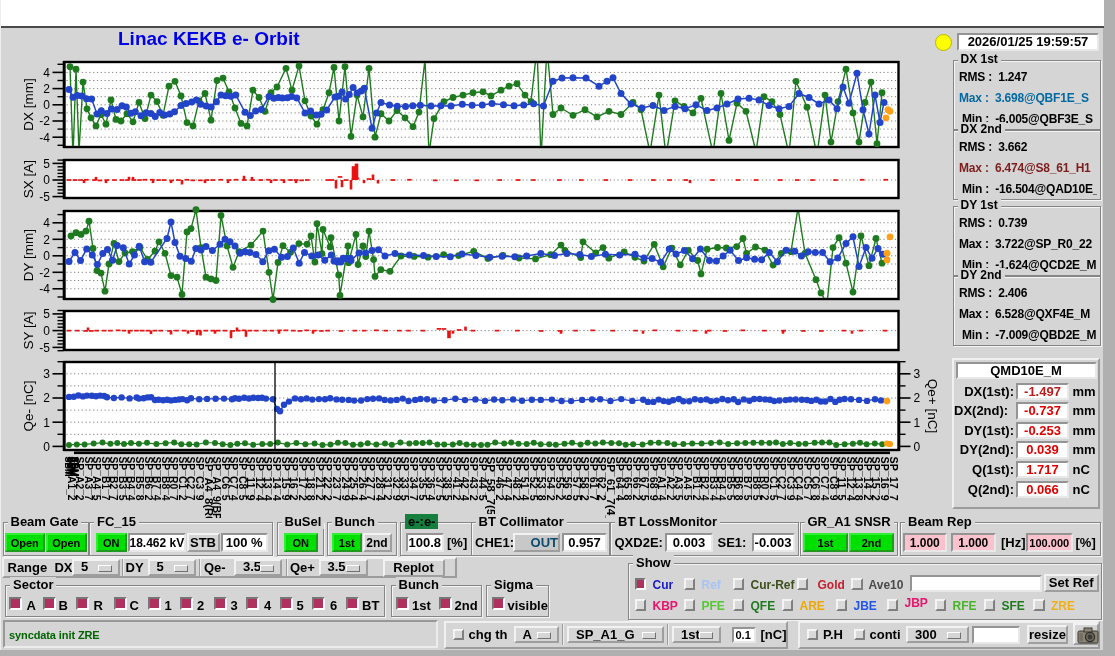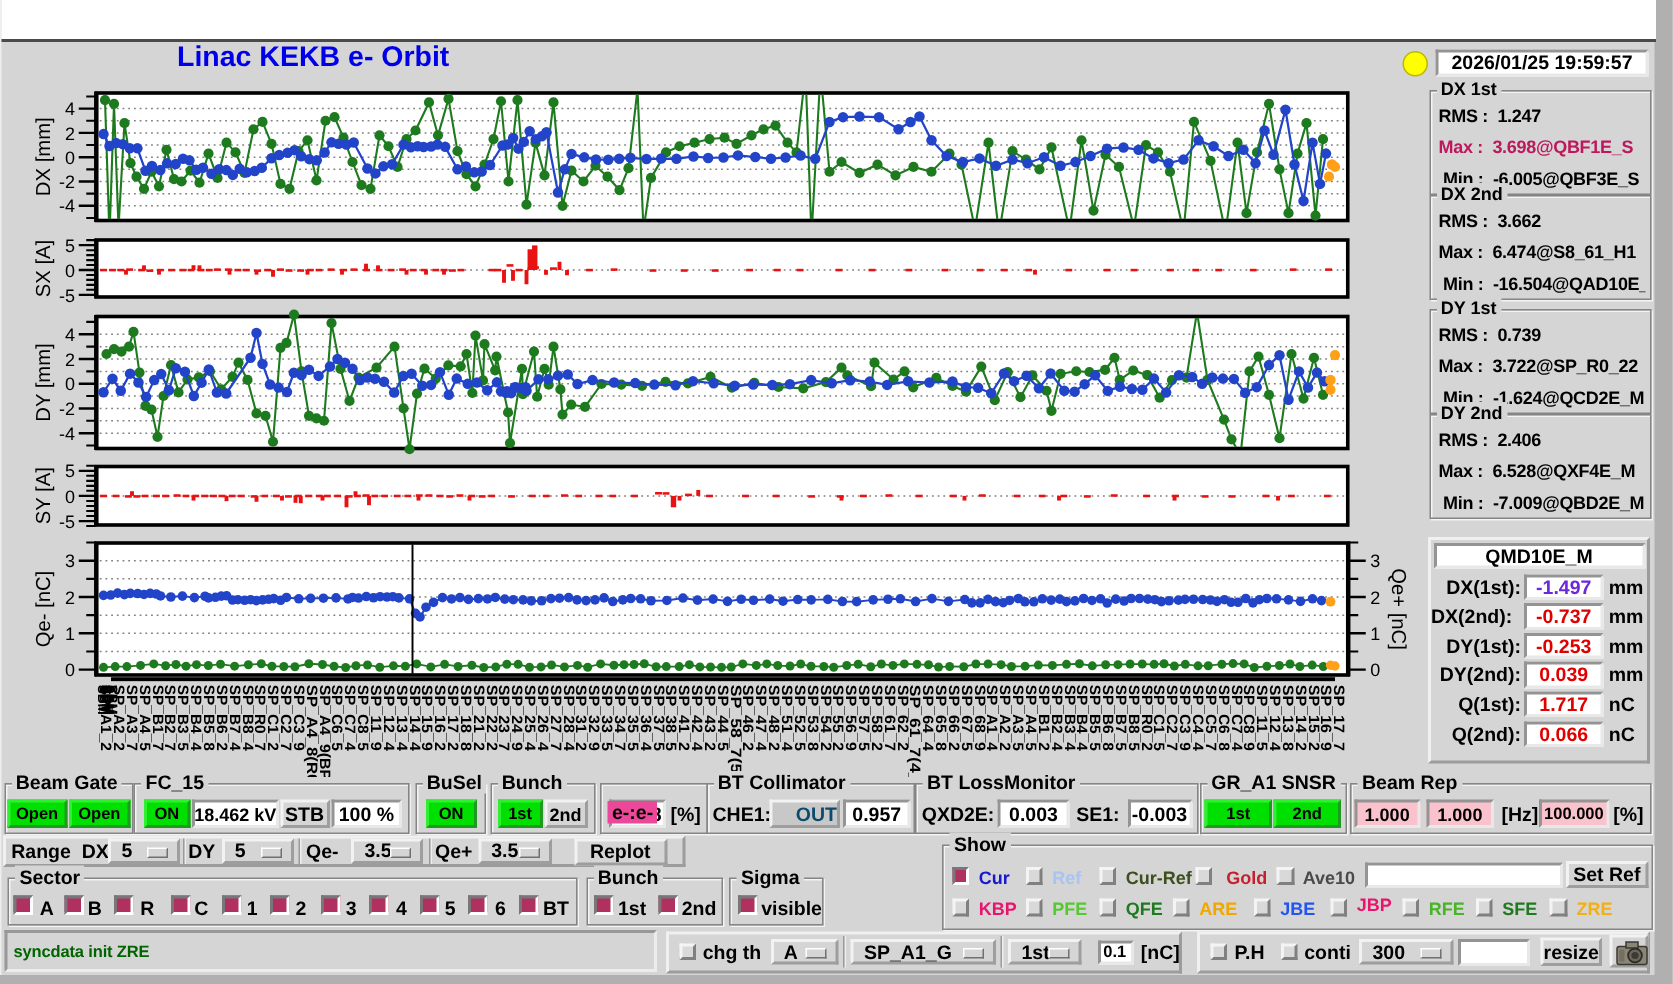--- a/index.html
+++ b/index.html
@@ -9,41 +9,41 @@
 <body>
 <div id="panel">
 <div style="position:absolute;left:0.0px;top:0.0px;width:1103.0px;height:26.0px;background:#ffffff;"></div>
 <div style="position:absolute;left:0.0px;top:26.0px;width:1103.0px;height:2.0px;background:#4a4a4a;"></div>
 <div style="position:absolute;left:117.0px;top:31.0px;font-size:19px;font-weight:bold;color:#0000e8;white-space:nowrap;line-height:15px;">Linac KEKB e- Orbit</div>
 <div style="position:absolute;left:934.0px;top:34.0px;width:17.0px;height:17.0px;background:#ffff00;border:1px solid #b9b900;border-radius:50%;box-sizing:border-box;"></div>
 <div style="position:absolute;left:956.0px;top:33.0px;width:142.0px;height:18.0px;background:#fff;border:2px inset #e8e8e8;box-sizing:border-box;text-align:center;font-weight:bold;font-size:13px;line-height:14px;color:#000;padding:0 0px;white-space:nowrap;">2026/01/25 19:59:57</div>
 <div style="position:absolute;left:951.5px;top:59.5px;width:146.5px;height:68.0px;border:1px solid #858585;box-shadow:1px 1px 0 #f4f4f4, inset 1px 1px 0 #f4f4f4;"></div>
 <div style="position:absolute;left:956.5px;top:51.5px;background:#d5d5d5;padding:0 3px;font-weight:bold;font-size:12px;white-space:nowrap;line-height:15px;z-index:3;">DX 1st</div>
 <div style="position:absolute;left:958.0px;top:69.5px;font-size:12px;font-weight:bold;color:#000;white-space:nowrap;line-height:15px;letter-spacing:-0.2px;width:138px;overflow:hidden;">RMS :&nbsp; 1.247</div>
-<div style="position:absolute;left:958.0px;top:90.5px;font-size:12px;font-weight:bold;color:#be185d;white-space:nowrap;line-height:15px;letter-spacing:-0.2px;width:138px;overflow:hidden;">Max :&nbsp; 3.698@QBF1E_S</div>
+<div style="position:absolute;left:958.0px;top:90.5px;font-size:12px;font-weight:bold;color:#0369a1;white-space:nowrap;line-height:15px;letter-spacing:-0.2px;width:138px;overflow:hidden;">Max :&nbsp; 3.698@QBF1E_S</div>
 <div style="position:absolute;left:961.0px;top:111.5px;font-size:12px;font-weight:bold;color:#000;white-space:nowrap;line-height:15px;letter-spacing:-0.2px;width:135px;overflow:hidden;">Min :&nbsp; -6.005@QBF3E_S</div>
 <div style="position:absolute;left:951.5px;top:129.5px;width:146.5px;height:68.0px;border:1px solid #858585;box-shadow:1px 1px 0 #f4f4f4, inset 1px 1px 0 #f4f4f4;"></div>
 <div style="position:absolute;left:956.5px;top:121.5px;background:#d5d5d5;padding:0 3px;font-weight:bold;font-size:12px;white-space:nowrap;line-height:15px;z-index:3;">DX 2nd</div>
 <div style="position:absolute;left:958.0px;top:139.5px;font-size:12px;font-weight:bold;color:#000;white-space:nowrap;line-height:15px;letter-spacing:-0.2px;width:138px;overflow:hidden;">RMS :&nbsp; 3.662</div>
-<div style="position:absolute;left:958.0px;top:160.5px;font-size:12px;font-weight:bold;color:#000000;white-space:nowrap;line-height:15px;letter-spacing:-0.2px;width:138px;overflow:hidden;">Max :&nbsp; 6.474@S8_61_H1</div>
+<div style="position:absolute;left:958.0px;top:160.5px;font-size:12px;font-weight:bold;color:#7f1d1d;white-space:nowrap;line-height:15px;letter-spacing:-0.2px;width:138px;overflow:hidden;">Max :&nbsp; 6.474@S8_61_H1</div>
 <div style="position:absolute;left:961.0px;top:181.5px;font-size:12px;font-weight:bold;color:#000;white-space:nowrap;line-height:15px;letter-spacing:-0.2px;width:135px;overflow:hidden;">Min :&nbsp; -16.504@QAD10E_M</div>
 <div style="position:absolute;left:951.5px;top:206.0px;width:146.5px;height:68.0px;border:1px solid #858585;box-shadow:1px 1px 0 #f4f4f4, inset 1px 1px 0 #f4f4f4;"></div>
 <div style="position:absolute;left:956.5px;top:198.0px;background:#d5d5d5;padding:0 3px;font-weight:bold;font-size:12px;white-space:nowrap;line-height:15px;z-index:3;">DY 1st</div>
 <div style="position:absolute;left:958.0px;top:216.0px;font-size:12px;font-weight:bold;color:#000;white-space:nowrap;line-height:15px;letter-spacing:-0.2px;width:138px;overflow:hidden;">RMS :&nbsp; 0.739</div>
 <div style="position:absolute;left:958.0px;top:237.0px;font-size:12px;font-weight:bold;color:#000;white-space:nowrap;line-height:15px;letter-spacing:-0.2px;width:138px;overflow:hidden;">Max :&nbsp; 3.722@SP_R0_22</div>
 <div style="position:absolute;left:961.0px;top:258.0px;font-size:12px;font-weight:bold;color:#000;white-space:nowrap;line-height:15px;letter-spacing:-0.2px;width:135px;overflow:hidden;">Min :&nbsp; -1.624@QCD2E_M</div>
 <div style="position:absolute;left:951.5px;top:276.0px;width:146.5px;height:68.0px;border:1px solid #858585;box-shadow:1px 1px 0 #f4f4f4, inset 1px 1px 0 #f4f4f4;"></div>
 <div style="position:absolute;left:956.5px;top:268.0px;background:#d5d5d5;padding:0 3px;font-weight:bold;font-size:12px;white-space:nowrap;line-height:15px;z-index:3;">DY 2nd</div>
 <div style="position:absolute;left:958.0px;top:286.0px;font-size:12px;font-weight:bold;color:#000;white-space:nowrap;line-height:15px;letter-spacing:-0.2px;width:138px;overflow:hidden;">RMS :&nbsp; 2.406</div>
 <div style="position:absolute;left:958.0px;top:307.0px;font-size:12px;font-weight:bold;color:#000;white-space:nowrap;line-height:15px;letter-spacing:-0.2px;width:138px;overflow:hidden;">Max :&nbsp; 6.528@QXF4E_M</div>
 <div style="position:absolute;left:961.0px;top:328.0px;font-size:12px;font-weight:bold;color:#000;white-space:nowrap;line-height:15px;letter-spacing:-0.2px;width:135px;overflow:hidden;">Min :&nbsp; -7.009@QBD2E_M</div>
 <div style="position:absolute;left:951.0px;top:357.5px;width:148.0px;height:151.0px;border:2px outset #f0f0f0;box-sizing:border-box;"></div>
 <div style="position:absolute;left:954.5px;top:361.5px;width:141.0px;height:17.5px;background:#fff;border:2px inset #e8e8e8;box-sizing:border-box;text-align:center;font-weight:bold;font-size:13px;line-height:14px;color:#000;padding:0 0px;white-space:nowrap;">QMD10E_M</div>
 <div style="position:absolute;left:953.0px;top:383.5px;width:60.0px;height:15.0px;text-align:right;font-weight:bold;font-size:13px;line-height:15px;">DX(1st):</div>
-<div style="position:absolute;left:1015.0px;top:382.5px;width:53.0px;height:17.5px;background:#fff;border:2px inset #e8e8e8;box-sizing:border-box;text-align:center;font-weight:bold;font-size:13px;line-height:14px;color:#6d28d9;padding:0 0px;white-space:nowrap;">-1.497</div>
+<div style="position:absolute;left:1015.0px;top:382.5px;width:53.0px;height:17.5px;background:#fff;border:2px inset #e8e8e8;box-sizing:border-box;text-align:center;font-weight:bold;font-size:13px;line-height:14px;color:#b91c1c;padding:0 0px;white-space:nowrap;">-1.497</div>
 <div style="position:absolute;left:1071.5px;top:383.5px;font-size:13px;font-weight:bold;color:#000;white-space:nowrap;line-height:15px;">mm</div>
 <div style="position:absolute;left:953.0px;top:403.1px;width:60.0px;height:15.0px;font-weight:bold;font-size:13px;line-height:15px;">DX(2nd):</div>
 <div style="position:absolute;left:1015.0px;top:402.1px;width:53.0px;height:17.5px;background:#fff;border:2px inset #e8e8e8;box-sizing:border-box;text-align:center;font-weight:bold;font-size:13px;line-height:14px;color:#e00000;padding:0 0px;white-space:nowrap;">-0.737</div>
 <div style="position:absolute;left:1071.5px;top:403.1px;font-size:13px;font-weight:bold;color:#000;white-space:nowrap;line-height:15px;">mm</div>
 <div style="position:absolute;left:953.0px;top:422.7px;width:60.0px;height:15.0px;text-align:right;font-weight:bold;font-size:13px;line-height:15px;">DY(1st):</div>
 <div style="position:absolute;left:1015.0px;top:421.7px;width:53.0px;height:17.5px;background:#fff;border:2px inset #e8e8e8;box-sizing:border-box;text-align:center;font-weight:bold;font-size:13px;line-height:14px;color:#e00000;padding:0 0px;white-space:nowrap;">-0.253</div>
 <div style="position:absolute;left:1071.5px;top:422.7px;font-size:13px;font-weight:bold;color:#000;white-space:nowrap;line-height:15px;">mm</div>
 <div style="position:absolute;left:953.0px;top:442.3px;width:60.0px;height:15.0px;text-align:right;font-weight:bold;font-size:13px;line-height:15px;">DY(2nd):</div>
 <div style="position:absolute;left:1015.0px;top:441.3px;width:53.0px;height:17.5px;background:#fff;border:2px inset #e8e8e8;box-sizing:border-box;text-align:center;font-weight:bold;font-size:13px;line-height:14px;color:#e00000;padding:0 0px;white-space:nowrap;">0.039</div>
 <div style="position:absolute;left:1071.5px;top:442.3px;font-size:13px;font-weight:bold;color:#000;white-space:nowrap;line-height:15px;">mm</div>
@@ -64,21 +64,21 @@
 <div style="position:absolute;left:185.5px;top:532.5px;width:33.0px;height:19.5px;background:#d5d5d5;border:2px outset #f2f2f2;box-sizing:border-box;text-align:center;font-weight:bold;font-size:13px;line-height:16px;color:#000;">STB</div>
 <div style="position:absolute;left:219.5px;top:532.5px;width:47.5px;height:19.5px;background:#fff;border:2px inset #e8e8e8;box-sizing:border-box;text-align:center;font-weight:bold;font-size:13px;line-height:16px;color:#000;padding:0 0px;white-space:nowrap;">100 %</div>
 <div style="position:absolute;left:275.5px;top:522.0px;width:45.5px;height:32.0px;border:1px solid #858585;box-shadow:1px 1px 0 #f4f4f4, inset 1px 1px 0 #f4f4f4;"></div>
 <div style="position:absolute;left:280.5px;top:514.0px;background:#d5d5d5;padding:0 3px;font-weight:bold;font-size:13px;white-space:nowrap;line-height:15px;z-index:3;">BuSel</div>
 <div style="position:absolute;left:282.5px;top:532.5px;width:34.5px;height:19.5px;background:#00e000;border:2px outset #30ee30;box-sizing:border-box;text-align:center;font-weight:bold;font-size:11px;line-height:16px;color:#000;">ON</div>
 <div style="position:absolute;left:325.5px;top:522.0px;width:68.5px;height:32.0px;border:1px solid #858585;box-shadow:1px 1px 0 #f4f4f4, inset 1px 1px 0 #f4f4f4;"></div>
 <div style="position:absolute;left:330.5px;top:514.0px;background:#d5d5d5;padding:0 3px;font-weight:bold;font-size:13px;white-space:nowrap;line-height:15px;z-index:3;">Bunch</div>
 <div style="position:absolute;left:331.0px;top:532.5px;width:29.5px;height:19.5px;background:#00e000;border:2px outset #30ee30;box-sizing:border-box;text-align:center;font-weight:bold;font-size:11px;line-height:16px;color:#000;">1st</div>
 <div style="position:absolute;left:361.5px;top:532.5px;width:29.0px;height:19.5px;background:#d5d5d5;border:2px outset #f2f2f2;box-sizing:border-box;text-align:center;font-weight:bold;font-size:12px;line-height:16px;color:#000;">2nd</div>
 <div style="position:absolute;left:399.0px;top:522.0px;width:70.0px;height:32.0px;border:1px solid #858585;box-shadow:1px 1px 0 #f4f4f4, inset 1px 1px 0 #f4f4f4;"></div>
-<div style="position:absolute;left:404.0px;top:514.0px;background:#ec4899;padding:0 3px;font-weight:bold;font-size:13px;white-space:nowrap;line-height:15px;z-index:3;margin-top:20px;">e-:e-</div>
+<div style="position:absolute;left:404.0px;top:514.0px;background:#15803d;padding:0 3px;font-weight:bold;font-size:13px;white-space:nowrap;line-height:15px;z-index:3;">e-:e-</div>
 <div style="position:absolute;left:404.5px;top:532.5px;width:38.5px;height:19.5px;background:#fff;border:2px inset #e8e8e8;box-sizing:border-box;text-align:center;font-weight:bold;font-size:13px;line-height:16px;color:#000;padding:0 0px;white-space:nowrap;">100.8</div>
 <div style="position:absolute;left:446.0px;top:535.0px;font-size:13px;font-weight:bold;color:#000;white-space:nowrap;line-height:15px;">[%]</div>
 <div style="position:absolute;left:469.5px;top:522.0px;width:137.5px;height:32.0px;border:1px solid #858585;box-shadow:1px 1px 0 #f4f4f4, inset 1px 1px 0 #f4f4f4;"></div>
 <div style="position:absolute;left:474.5px;top:514.0px;background:#d5d5d5;padding:0 3px;font-weight:bold;font-size:13px;white-space:nowrap;line-height:15px;z-index:3;">BT Collimator</div>
 <div style="position:absolute;left:474.0px;top:535.0px;font-size:13px;font-weight:bold;color:#000;white-space:nowrap;line-height:15px;">CHE1:</div>
 <div style="position:absolute;left:512.0px;top:532.5px;width:47.0px;height:19.5px;background:#c8c8c8;border:2px outset #f2f2f2;box-sizing:border-box;text-align:right;font-weight:bold;font-size:13px;line-height:16px;color:#0c4a6e;">OUT</div>
 <div style="position:absolute;left:561.0px;top:532.5px;width:45.0px;height:19.5px;background:#fff;border:2px inset #e8e8e8;box-sizing:border-box;text-align:center;font-weight:bold;font-size:13px;line-height:16px;color:#000;padding:0 0px;white-space:nowrap;">0.957</div>
 <div style="position:absolute;left:609.0px;top:522.0px;width:186.5px;height:32.0px;border:1px solid #858585;box-shadow:1px 1px 0 #f4f4f4, inset 1px 1px 0 #f4f4f4;"></div>
 <div style="position:absolute;left:614.0px;top:514.0px;background:#d5d5d5;padding:0 3px;font-weight:bold;font-size:13px;white-space:nowrap;line-height:15px;z-index:3;">BT LossMonitor</div>
 <div style="position:absolute;left:613.5px;top:535.0px;font-size:13px;font-weight:bold;color:#000;white-space:nowrap;line-height:15px;">QXD2E:</div>

